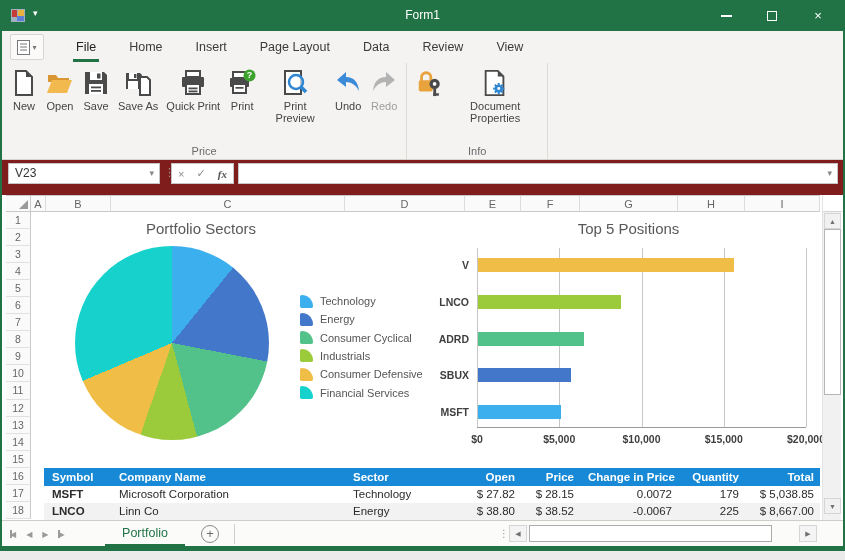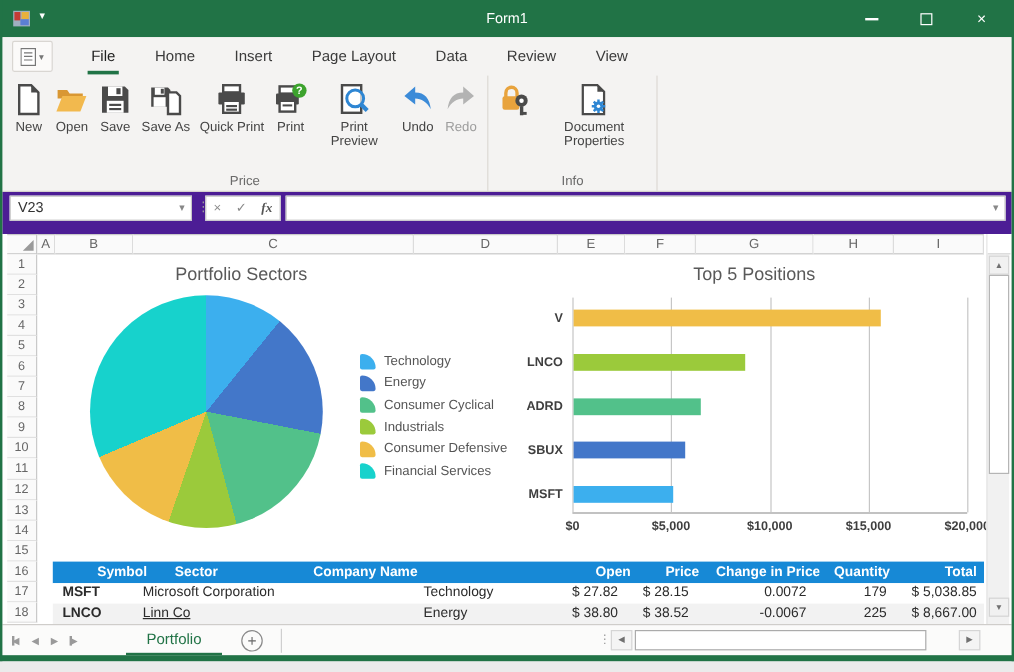--- a/index.html
+++ b/index.html
@@ -35,21 +35,21 @@
   .rib-btns { display:flex; align-items:flex-start; }
   .rib-btn { display:flex; flex-direction:column; align-items:center; padding:3px 4px 0 4px; }
   .rib-btn .ricon { width:28px; height:28px; margin-bottom:3px; }
   .rib-btn .ricon svg { width:28px; height:28px; }
   .rib-btn .rlabel { font-size:11px; line-height:12px; color:#444; text-align:center; max-width:62px; }
   .rib-btn.wide .rlabel { max-width:88px; }
   .rib-btn.disabled .rlabel { color:#9d9d9d; }
   .rib-group-label { position:absolute; bottom:2px; left:0; width:100%; text-align:center; font-size:11px; color:#6a6a6a; }
 
   
-  .formula-bar { position:absolute; left:2px; top:160px; width:841px; height:35px; background:#4c1d95; }
+  .formula-bar { position:absolute; left:2px; top:160px; width:841px; height:35px; background:#7f1d1d; }
   .name-box { position:absolute; left:6px; top:3px; width:152px; height:21px; background:#fff; border:1px solid #C6C6C6; font-size:12px; color:#333; padding:2px 6px; }
   .name-box .caret { position:absolute; right:5px; top:4px; color:#888; font-size:9px; }
   .fb-dots { position:absolute; left:162px; top:6px; color:#9a9a9a; font-size:11px; }
   .fb-btns { position:absolute; left:169px; top:3px; width:63px; height:21px; background:#fff; border:1px solid #C6C6C6; display:flex; align-items:center; justify-content:space-around; }
   .fb-btns span { font-size:11px; color:#8a8a8a; }
   .fb-fx { font-style:italic; font-weight:bold; color:#555 !important; font-family:"Liberation Serif","DejaVu Serif",serif; }
   .formula-input { position:absolute; left:236px; top:3px; width:600px; height:21px; background:#fff; border:1px solid #C6C6C6; font-size:12px; padding:2px 16px 2px 6px; }
   .formula-input .caret { position:absolute; right:5px; top:4px; color:#888; font-size:9px; }
 
   
@@ -365,42 +365,42 @@
         <div class="tick-label" style="left: 743px; top: 221px;">$20,000</div>
         <div class="cat-label" style="left: 378px; top: 47px;">V</div>
         <div class="cat-label" style="left: 378px; top: 83.75px;">LNCO</div>
         <div class="cat-label" style="left: 378px; top: 120.5px;">ADRD</div>
         <div class="cat-label" style="left: 378px; top: 157.25px;">SBUX</div>
         <div class="cat-label" style="left: 378px; top: 194px;">MSFT</div>
       </div>
 
     <div class="sheet-table" id="sheetTable">
         <div class="t-row t-head" style="background: rgb(23, 137, 214);">
-          <div class="t-cell" style="width: 67px; margin-left: 29px;">Symbol</div>
+          <div class="t-cell" style="width: 67px;">Symbol</div>
+          <div class="t-cell" style="width: 234px;">Company Name</div>
           <div class="t-cell" style="width: 120px;">Sector</div>
-          <div class="t-cell" style="width: 234px;">Company Name</div>
           <div class="t-cell right" style="width: 56px;">Open</div>
           <div class="t-cell right" style="width: 59px;">Price</div>
           <div class="t-cell right" style="width: 98px;">Change in Price</div>
           <div class="t-cell right" style="width: 67px;">Quantity</div>
           <div class="t-cell right" style="width: 75px;">Total</div>
         </div>
         <div class="t-row" style="background: rgb(255, 255, 255);">
           <div class="t-cell sym" style="width: 67px;">MSFT</div>
           <div class="t-cell" style="width: 234px;">Microsoft Corporation</div>
           <div class="t-cell" style="width: 120px;">Technology</div>
           <div class="t-cell right" style="width: 56px;">$ 27.82</div>
           <div class="t-cell right" style="width: 59px;">$ 28.15</div>
           <div class="t-cell right" style="width: 98px;">0.0072</div>
           <div class="t-cell right" style="width: 67px;">179</div>
           <div class="t-cell right" style="width: 75px;">$ 5,038.85</div>
         </div>
         <div class="t-row" style="background: rgb(242, 242, 242);">
           <div class="t-cell sym" style="width: 67px;">LNCO</div>
-          <div class="t-cell" style="width: 234px; text-decoration: underline;">Linn Co</div>
+          <div class="t-cell" style="width: 234px;">Linn Co</div>
           <div class="t-cell" style="width: 120px;">Energy</div>
           <div class="t-cell right" style="width: 56px;">$ 38.80</div>
           <div class="t-cell right" style="width: 59px;">$ 38.52</div>
           <div class="t-cell right" style="width: 98px;">-0.0067</div>
           <div class="t-cell right" style="width: 67px;">225</div>
           <div class="t-cell right" style="width: 75px;">$ 8,667.00</div>
         </div>
       </div>
   </div>
 

